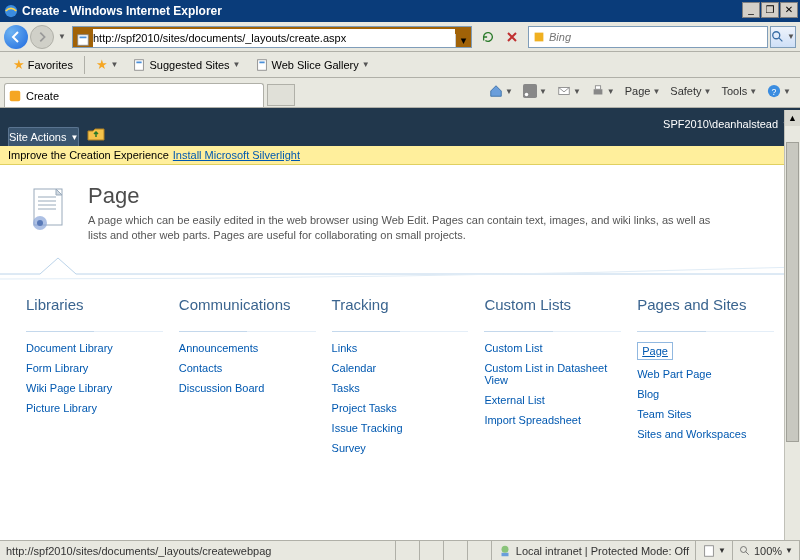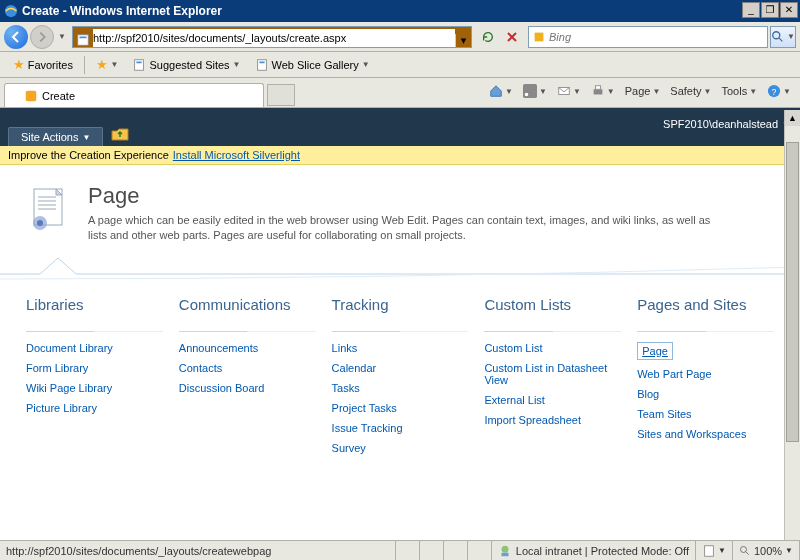--- a/index.html
+++ b/index.html
@@ -29,30 +29,30 @@
 .search-btn { width: 26px; height: 22px; background: linear-gradient(#eef3fb, #cfe0f7); border: 1px solid #7f9db9; margin-left: 2px; display: flex; align-items: center; justify-content: center; cursor: pointer; }
 
 
 .favbar { background: #e8e8e0; height: 26px; display: flex; align-items: center; padding: 2px 6px; border-bottom: 1px solid #b0b0a8; }
 .favbtn { display: flex; align-items: center; cursor: pointer; padding: 2px 6px; border: 1px solid transparent; }
 .star { color: #f5a623; font-size: 13px; margin-right: 3px; }
 .sep { width: 1px; height: 18px; background: #b0b0a8; margin: 0 4px; }
 
 
 .tabbar { background: #e8e8e0; height: 30px; display: flex; align-items: flex-end; padding: 0 4px; border-bottom: 1px solid #b0b0a8; position: relative; }
-.tab { background: #fff; border: 1px solid #b0b0a8; border-bottom: none; height: 24px; display: flex; align-items: center; padding: 0 19px; min-width: 260px; cursor: pointer; border-radius: 3px 3px 0 0; }
+.tab { background: #fff; border: 1px solid #b0b0a8; border-bottom: none; height: 24px; display: flex; align-items: center; padding: 0 3px; min-width: 260px; cursor: pointer; border-radius: 3px 3px 0 0; }
 .tab .tabicon { width: 14px; height: 14px; margin-right: 4px; }
 .newtab { width: 28px; height: 22px; border: 1px solid #b0b0a8; background: #e0e0d8; margin-left: 3px; margin-bottom: 1px; cursor:pointer; }
 .cmdbar { position: absolute; right: 6px; top: 4px; display: flex; align-items: center; gap: 4px; }
 .cmditem { display: flex; align-items: center; color: #333; cursor: pointer; padding: 2px 3px; font-size: 11px; }
 .cmditem .drop { margin-left: 2px; font-size: 8px; color: #555; }
 
 
 .sp-ribbon { background: #21374c; color: #fff; height: 38px; position: relative; display: flex; align-items: flex-end; padding: 0 8px; }
-.site-actions { background: #3b5670; color: #fff; padding: 3px 12px; font-size: 11px; display: flex; align-items: center; cursor: pointer; border: 1px solid #5a7490; border-bottom:none; border-radius:2px 2px 0 0; margin-bottom:0; }
+.site-actions { background: #3b5670; color: #fff; padding: 3px 0; font-size: 11px; display: flex; align-items: center; cursor: pointer; border: 1px solid #5a7490; border-bottom:none; border-radius:2px 2px 0 0; margin-bottom:0; }
 .site-actions .drop { margin-left: 4px; font-size: 8px; }
 .sp-user { position: absolute; right: 10px; top: 10px; color: #fff; font-size: 11px; cursor: pointer; display:flex; align-items:center; }
 .folder-up { margin-left: 8px; margin-bottom: 4px; cursor: pointer; }
 
 
 .notif { background: #ffef9c; border-bottom: 1px solid #e0d060; padding: 3px 8px; font-size: 11px; display: flex; align-items: center; }
 .notif b { font-weight: normal; margin-right: 4px; }
 .notif a { color: #0058b0; text-decoration: underline; cursor: pointer; }
 
 

